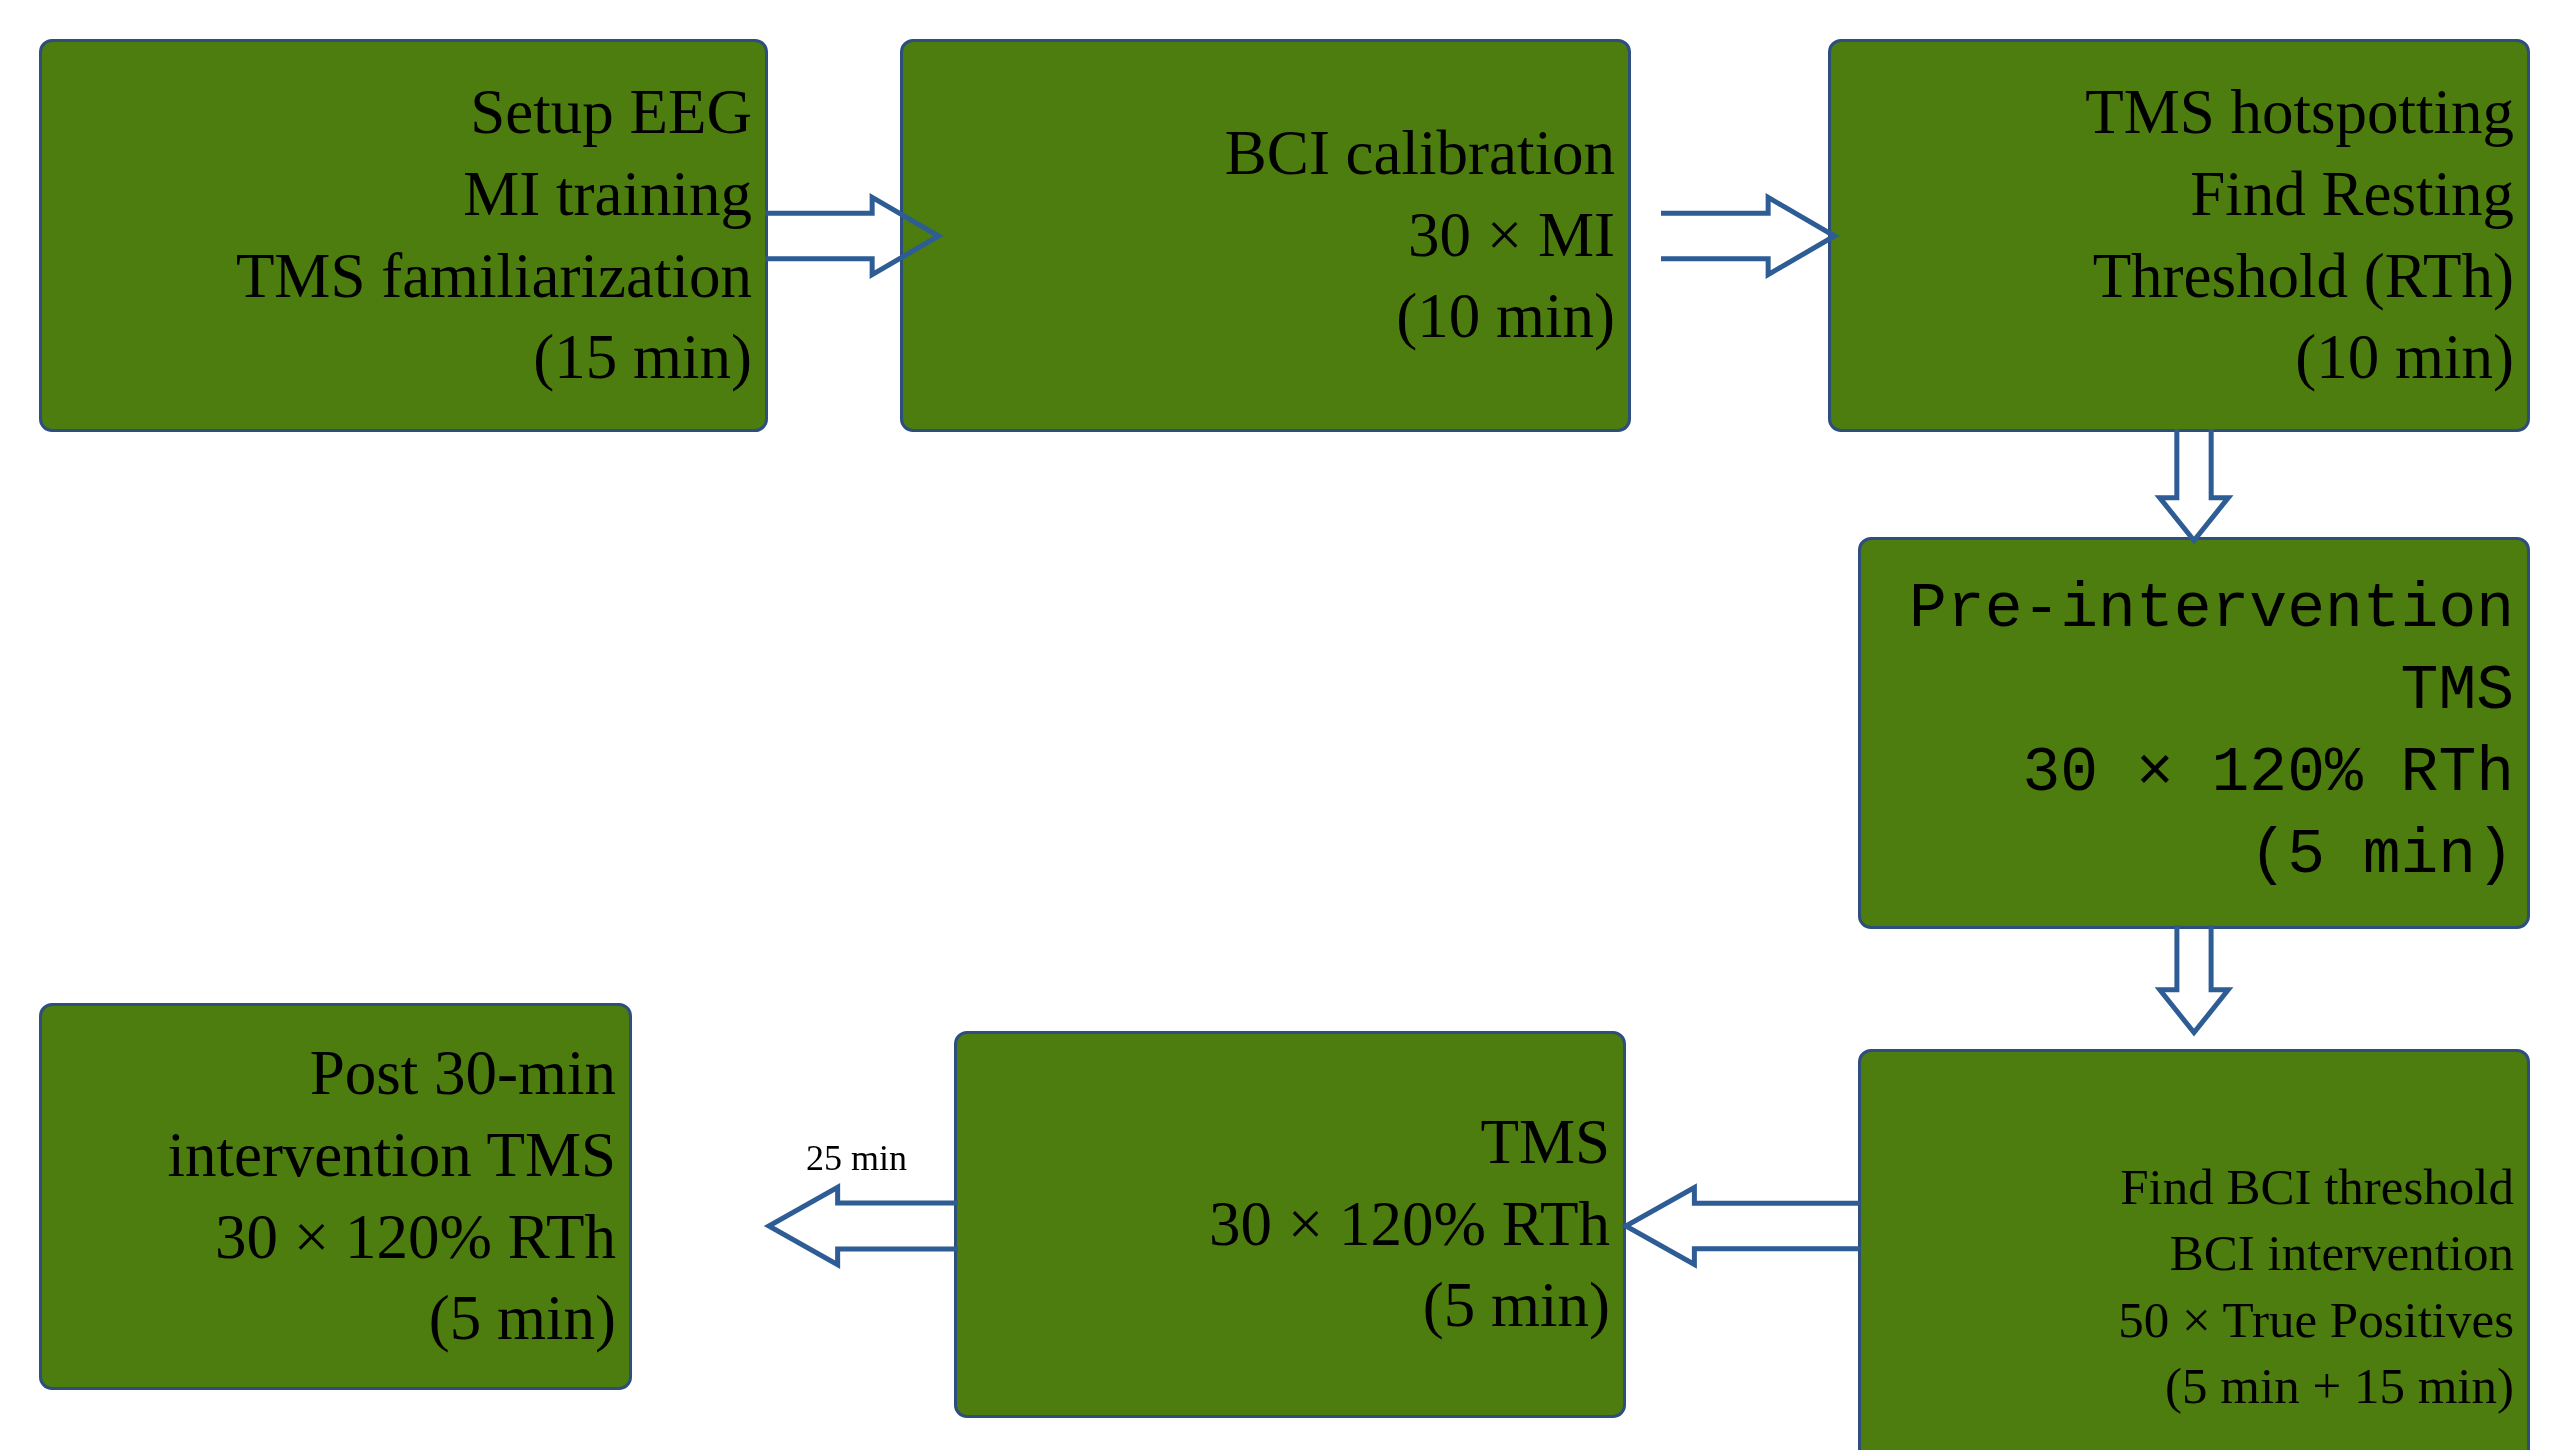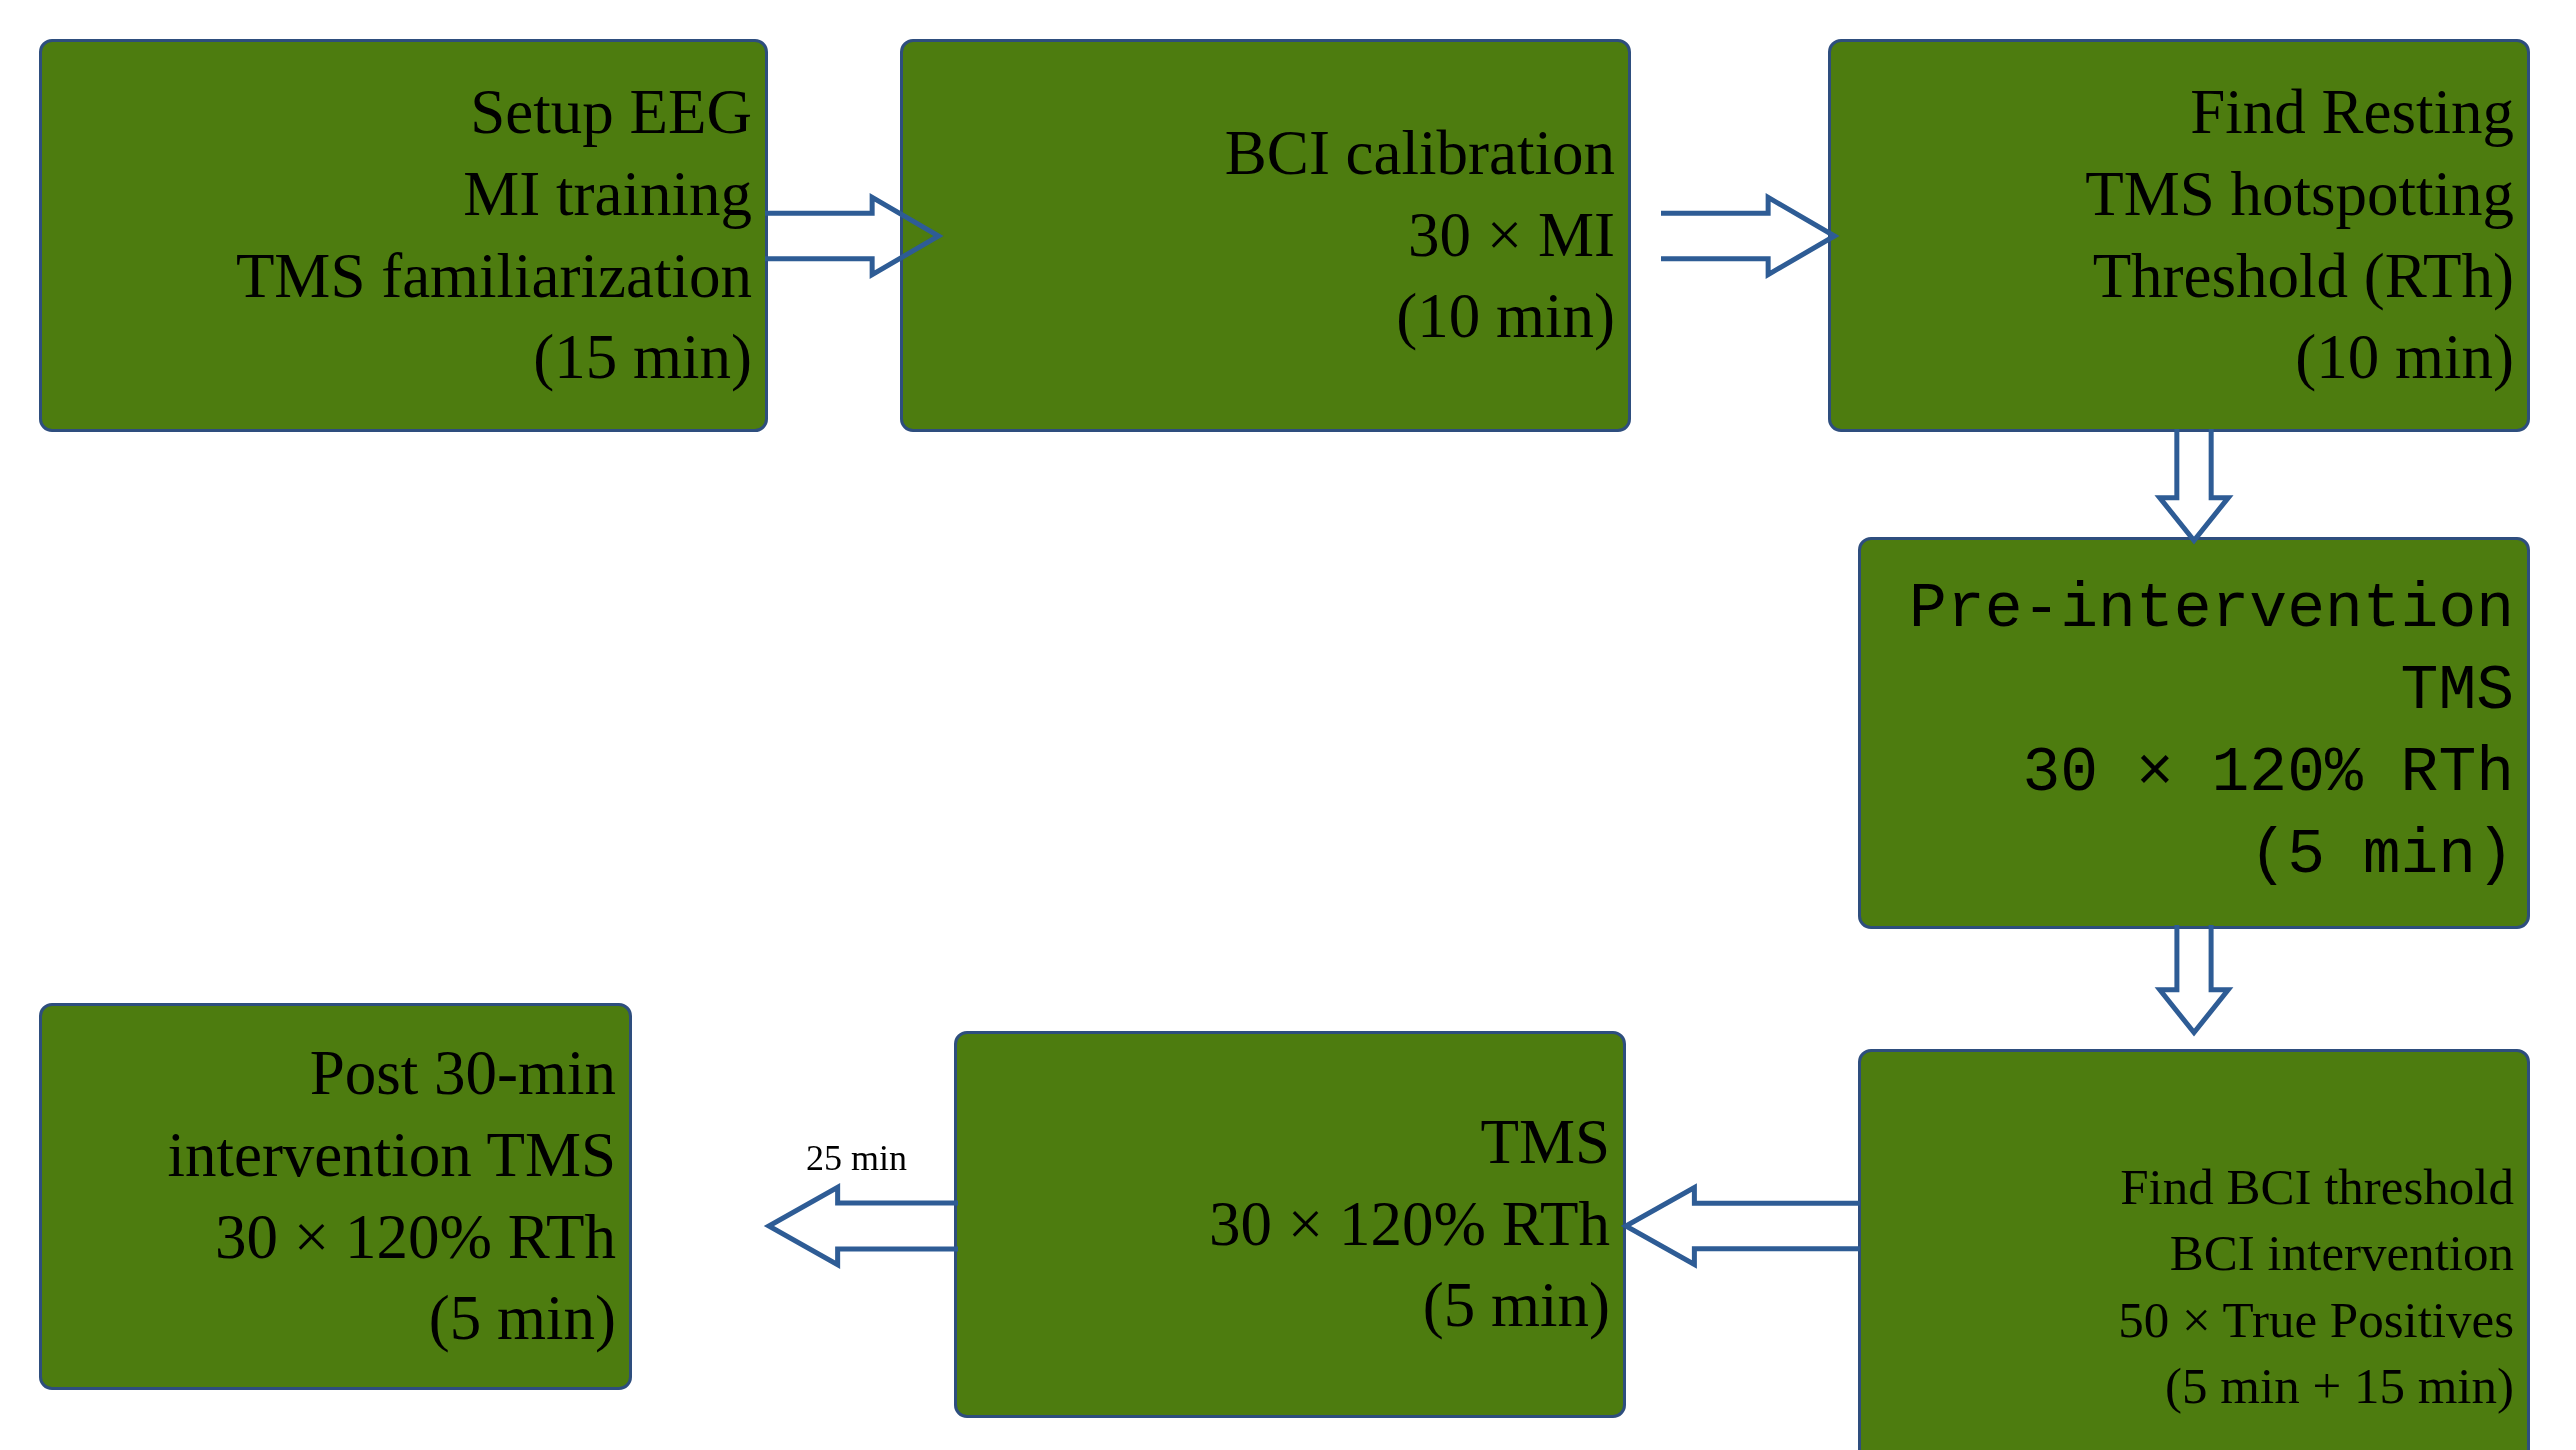--- a/index.html
+++ b/index.html
@@ -62,22 +62,22 @@
     <span class="line">(15 min)</span>
   </div>
 
   <div class="node" style="left:900px; top:39px; width:731px; height:393px;">
     <span class="line">BCI calibration</span>
     <span class="line">30 × MI</span>
     <span class="line">(10 min)</span>
   </div>
 
   <div class="node" style="left:1828px; top:39px; width:702px; height:393px;">
+    <span class="line">TMS hotspotting</span>
     <span class="line">Find Resting</span>
-    <span class="line">TMS hotspotting</span>
     <span class="line">Threshold (RTh)</span>
     <span class="line">(10 min)</span>
   </div>
 
   <div class="node" style="left:1858px; top:537px; width:672px; height:392px;font-family:Liberation Mono, monospace;">
     <span class="line">Pre-intervention</span>
     <span class="line">TMS</span>
     <span class="line">30 × 120% RTh</span>
     <span class="line">(5 min)</span>
   </div>

